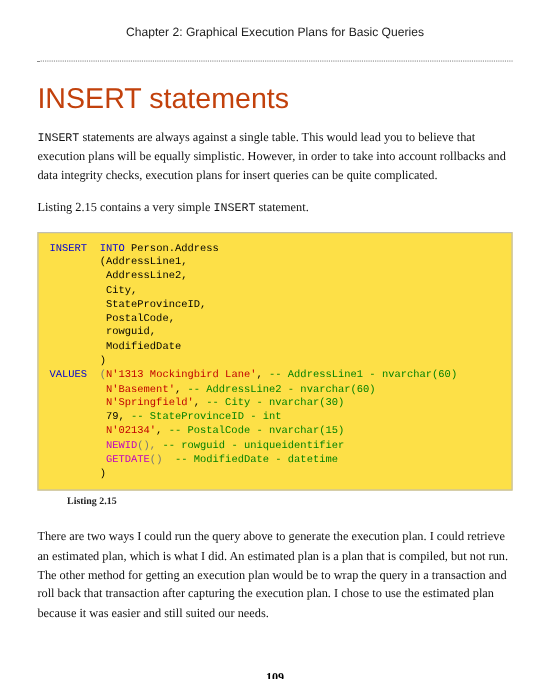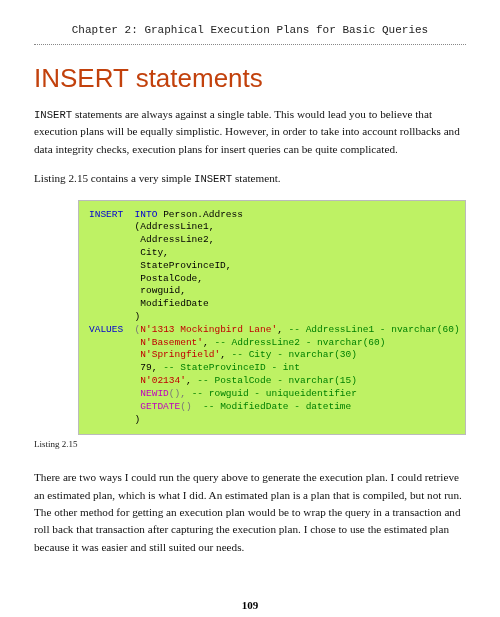--- a/index.html
+++ b/index.html
@@ -9,23 +9,23 @@
     font-family: Georgia, 'Times New Roman', serif;
     color: #000;
     width: 500px;
   }
   .page {
     padding: 24px 34px 20px 34px;
   }
   .chapter-title {
     text-align: center;
     font-size: 11px;
-    font-family: Liberation Mono, monospace;
+    font-family: Liberation Sans, sans-serif;
     color: #222;
-    margin-bottom: 8px;
+    margin-bottom: 19px;
   }
   .dots {
     border-bottom: 1px dotted #888;
     height: 0;
     margin-bottom: 18px;
   }
   h1.section-heading {
     font-family: "Segoe UI Light", "Helvetica Neue", Arial, sans-serif;
     font-weight: 300;
     font-size: 26px;
@@ -37,42 +37,42 @@
     line-height: 1.55;
     margin: 0 0 12px 0;
     color: #111;
   }
   .mono-inline {
     font-family: "Courier New", monospace;
     font-size: 10.6px;
   }
   .code-block {
     border: 1px solid #bbb;
-    background: #bef264;
+    background: #fde047;
     padding: 8px 10px 8px 10px;
     font-family: "Courier New", monospace;
     font-size: 9.5px;
     line-height: 1.35;
     white-space: pre;
     color: #000;
     margin-bottom: 4px;
     overflow: hidden;
-    margin-left: 44px;
   }
   .kw   { color: #0000d0; }
   .obj  { color: #000; }
   .str  { color: #c00000; }
   .cmt  { color: #008000; }
   .fn   { color: #c000c0; }
   .gray { color: #777; }
   .listing-label {
     font-size: 9px;
-    font-weight: normal;
+    font-weight: bold;
     color: #222;
     margin-bottom: 20px;
+    margin-left: 27px;
   }
   .page-num {
     text-align: center;
     font-size: 11px;
     font-weight: bold;
     margin-top: 43px;
   }
 </style>
 </head>
 <body>

